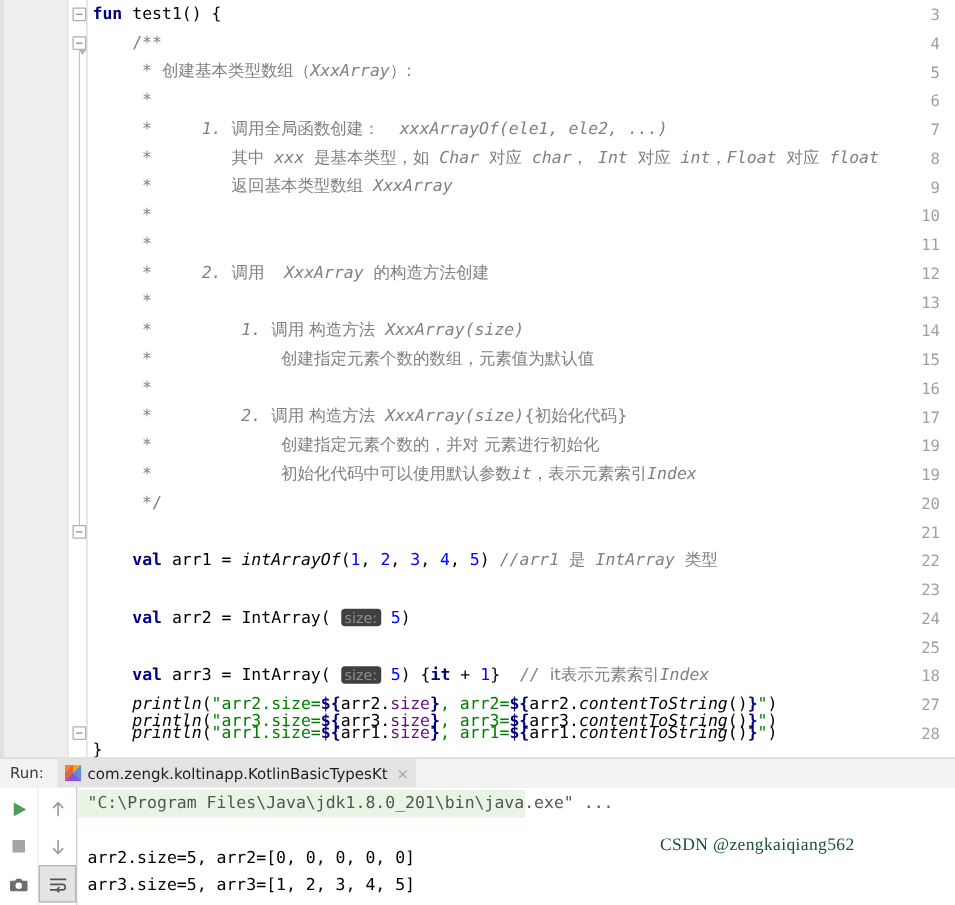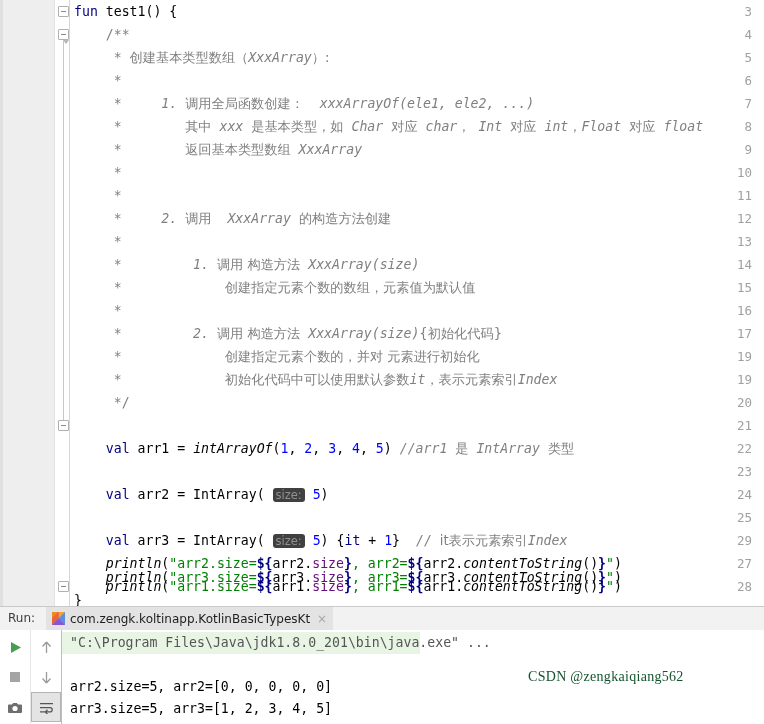--- a/index.html
+++ b/index.html
@@ -101,21 +101,21 @@
     border-top: 4px solid #b8b8b8;
   }
   .fold-vline {
     position: absolute;
     left: 63px;
     width: 1px;
     background: #c8c8c8;
   }
 
   
-  .kw      { color: #000080; font-weight: normal; }
+  .kw      { color: #000080; font-weight: bold; }
   .cmt     { color: #808080; font-style: italic; }
   .cmtp    { color: #808080; }
   .str     { color: #008000; }
   .num     { color: #0000ff; }
   .fni     { color: #000000; font-style: italic; }
   .plain   { color: #000000; }
   .prop    { color: #660e7a; }
   .tmpl    { color: #000080; font-weight: bold; }
   .cjk     { font-family: "DejaVu Sans", "Liberation Sans", sans-serif; }
   .hintbox {
@@ -267,21 +267,21 @@
   <div class="lnum" style="top:299px">16</div>
   <div class="lnum" style="top:322px">17</div>
   <div class="lnum" style="top:345px">19</div>
   <div class="lnum" style="top:368px">19</div>
   <div class="lnum" style="top:391px">20</div>
   <div class="lnum" style="top:414px">21</div>
   <div class="lnum" style="top:437px">22</div>
   <div class="lnum" style="top:460px">23</div>
   <div class="lnum" style="top:483px">24</div>
   <div class="lnum" style="top:506px">25</div>
-  <div class="lnum" style="top:529px">29</div>
+  <div class="lnum" style="top:529px">18</div>
   <div class="lnum" style="top:552px">27</div>
   <div class="lnum" style="top:575px">28</div>
 
   <div class="fold-marker" style="top:6px"></div>
   <div class="fold-marker tip" style="top:29px"></div>
   <div class="fold-vline" style="top:40px; height:381px"></div>
   <div class="fold-marker" style="top:420px"></div>
   <div class="fold-marker" style="top:581px"></div>
 
   <div class="code-line" style="top:0px"><span class="kw">fun</span><span class="plain"> test1() {</span></div>

